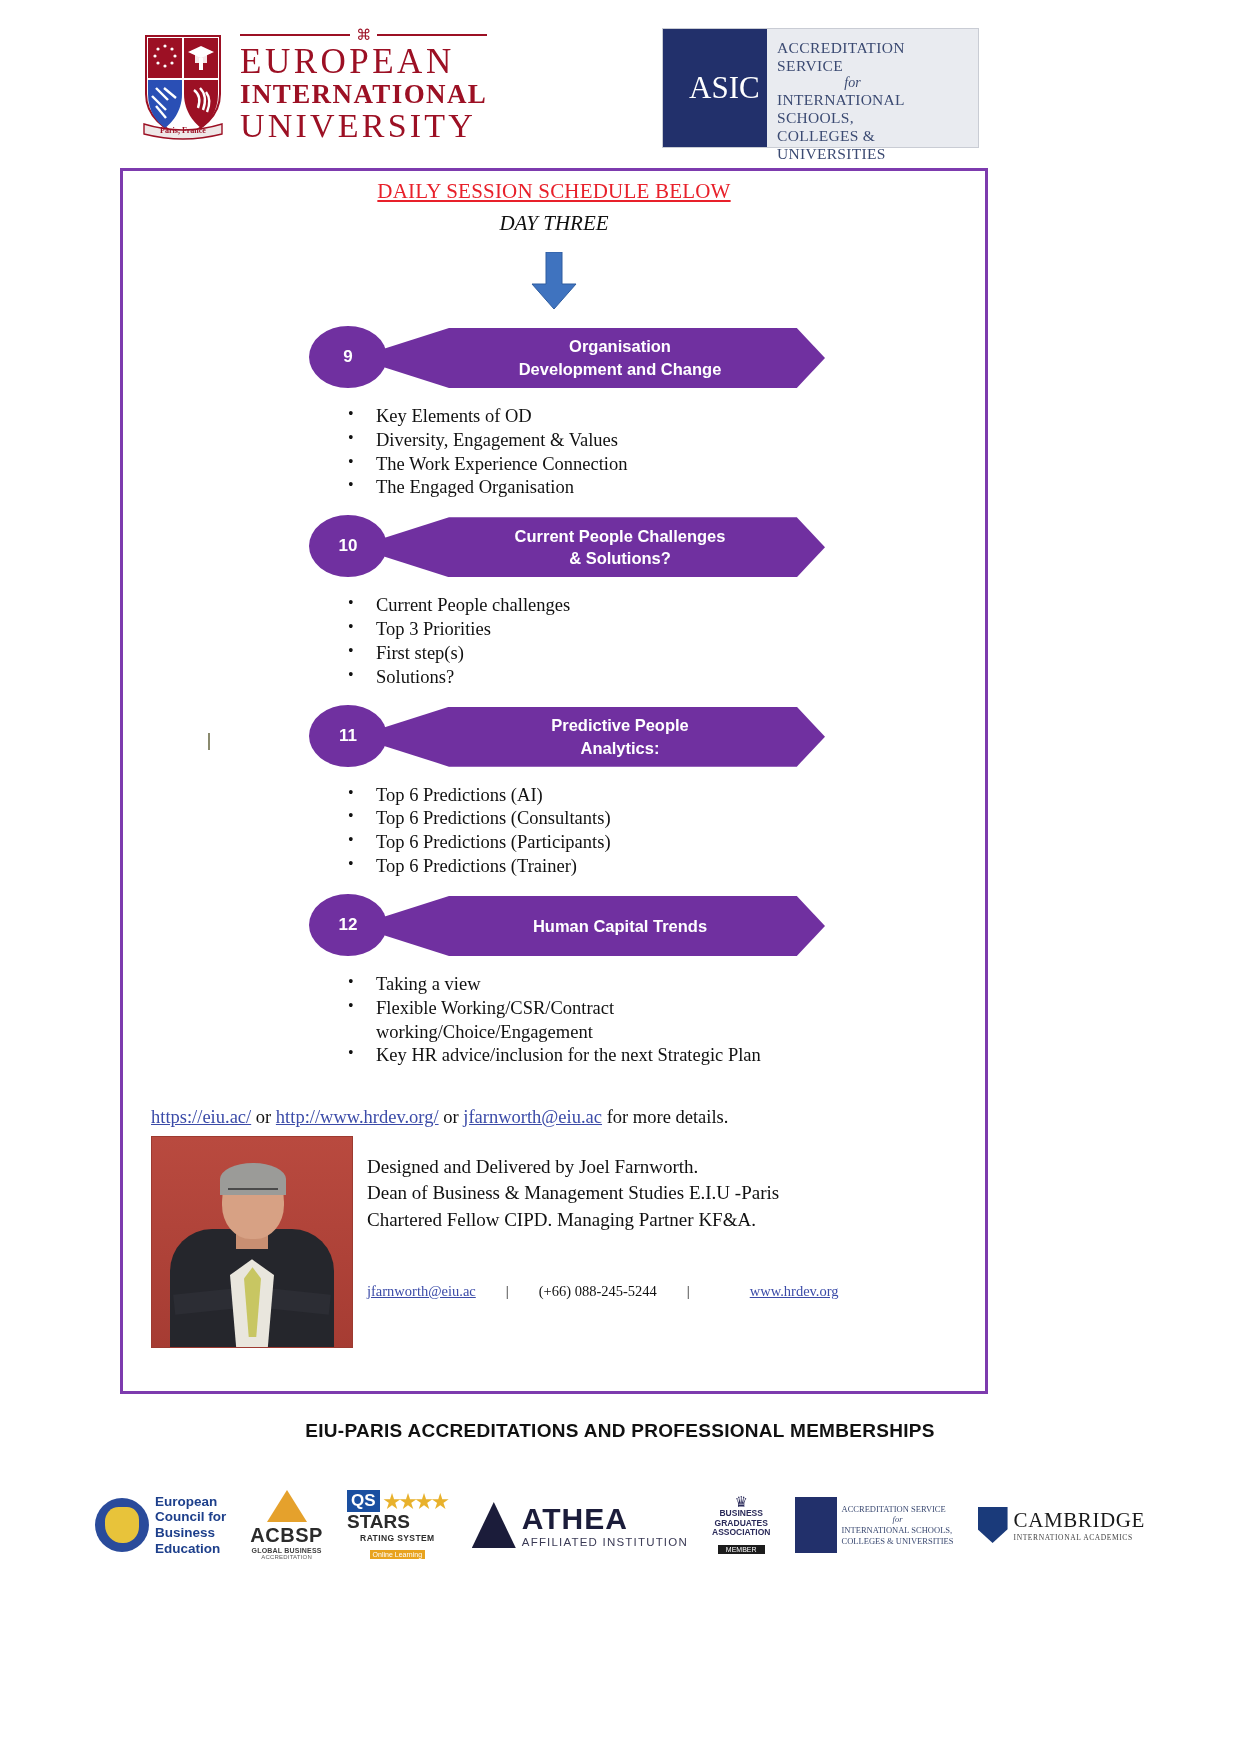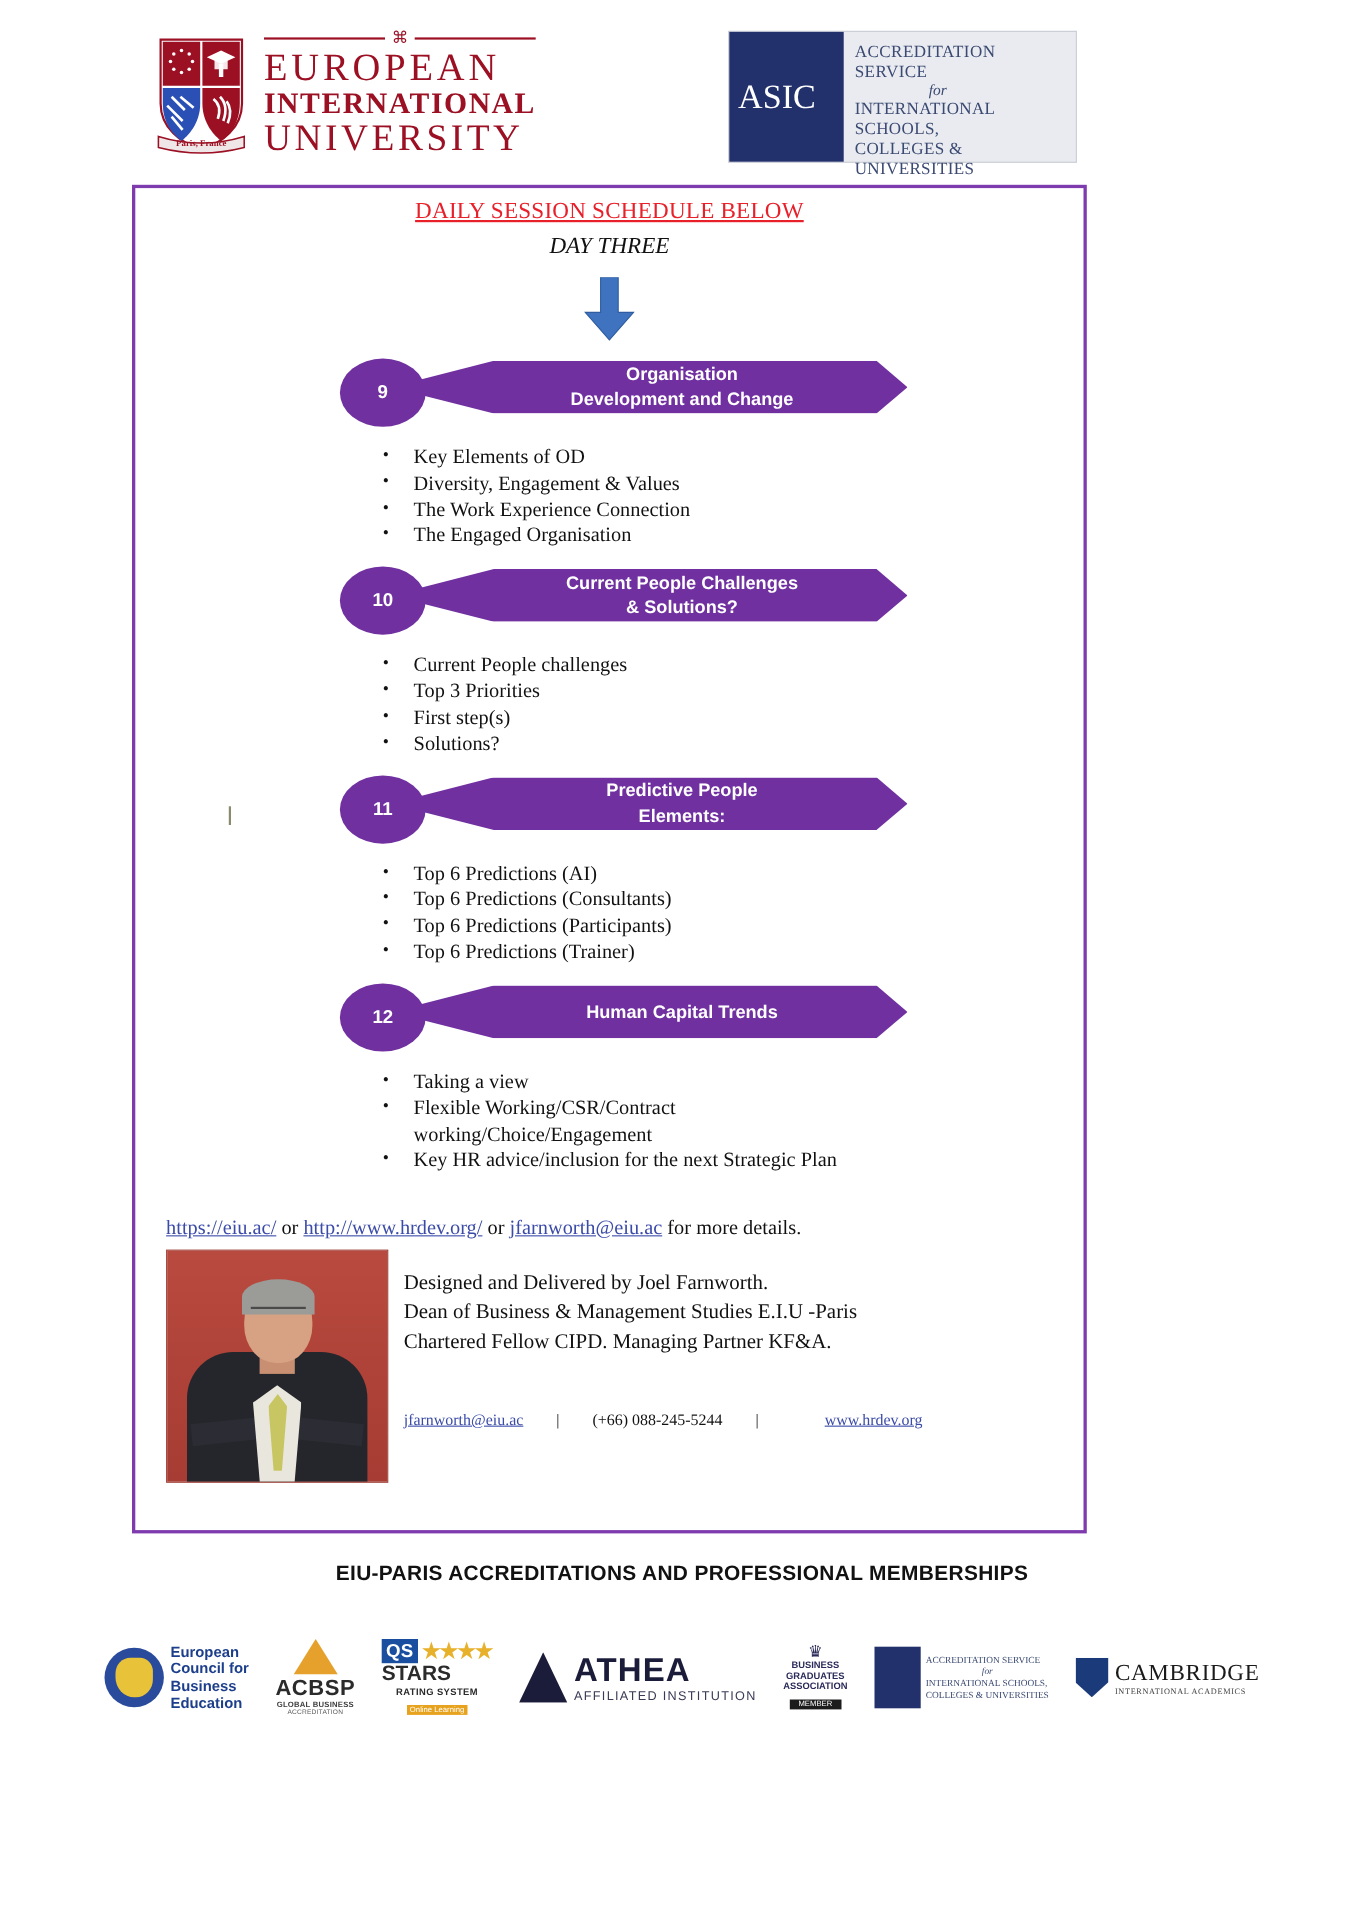--- a/index.html
+++ b/index.html
@@ -106,21 +106,21 @@
     border-left-color: transparent;
     border-bottom-color: transparent;
     transform: rotate(24deg);
   }
   .asic-mark .asic-text {
     position: relative;
     color: #ffffff;
     font-size: 31px;
     letter-spacing: 0px;
     font-family: "Liberation Serif", serif;
-    padding-left: 8px;
+    padding-left: 26px;
     z-index: 2;
   }
   .asic-words {
     flex: 1;
     color: #3b4a72;
     padding: 10px 6px 6px 10px;
     font-family: "Liberation Serif", serif;
     line-height: 1.16;
   }
   .asic-words .l1 { font-size: 15.5px; letter-spacing: .4px; }
@@ -185,21 +185,21 @@
     display: flex;
     align-items: center;
     justify-content: center;
     z-index: 3;
   }
   .chevron {
     position: absolute;
     left: 232px;
     top: 2px;
     width: 470px;
-    height: 48px;
+    height: 60px;
   }
   .chevron .shape {
     width: 100%;
     height: 100%;
     background: #7030a0;
     clip-path: polygon(0% 50%, 20% 0%, 94% 0%, 100% 50%, 94% 100%, 20% 100%);
   }
   .chevron .label {
     position: absolute;
     left: 0; top: 0;
@@ -577,21 +577,21 @@
   </div>
 
   <div class="session">
     <div class="banner">
       <div class="num-circle">11</div>
       <div class="cursor-line"></div>
       <div class="chevron">
         <div class="shape"></div>
         <div class="label">
           <span>Predictive People</span>
-          <span>Elements:</span>
+          <span>Analytics:</span>
         </div>
       </div>
     </div>
     <ul class="bullets">
       <li>Top 6 Predictions (AI)</li>
       <li>Top 6 Predictions (Consultants)</li>
       <li>Top 6 Predictions (Participants)</li>
       <li>Top 6 Predictions (Trainer)</li>
     </ul>
   </div>

